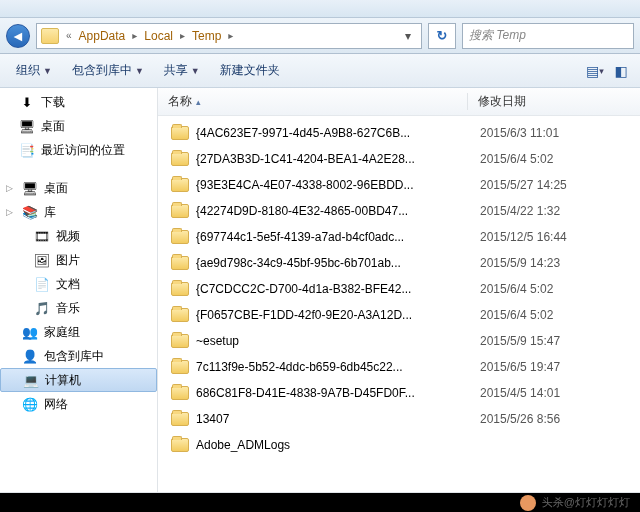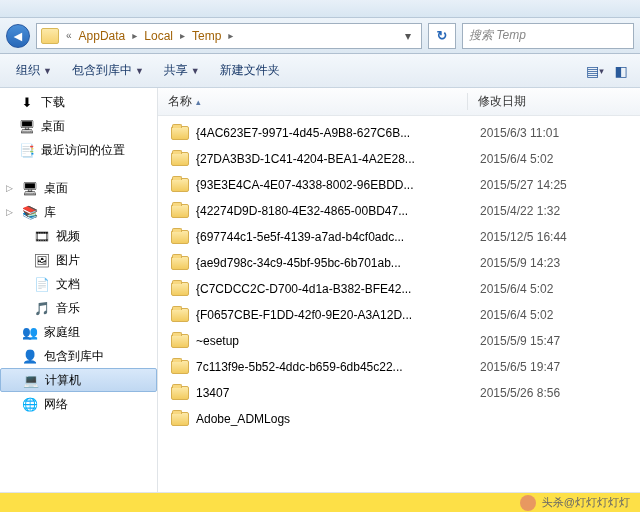--- a/index.html
+++ b/index.html
@@ -42,21 +42,21 @@
   .sort-arrow { color: #5a7aa8; font-size: 9px; }
   
   .rows { padding-top: 4px; }
   .row { height: 26px; display: flex; align-items: center; padding-left: 12px; cursor: pointer; }
   .file-icon { width: 20px; height: 18px; margin-right: 6px; display: inline-flex; align-items: center; justify-content: center; }
   .folder-ico { width: 18px; height: 14px; background: linear-gradient(#fde9a8, #f2cb60); border: 1px solid #d8b050; border-radius: 2px; position: relative; }
   .folder-ico::before { content:""; position:absolute; top:-3px; left:0; width:8px; height:3px; background:#f8d880; border:1px solid #d8b050; border-bottom:none; border-radius:2px 2px 0 0; }
   .row-name { width: 280px; white-space: nowrap; overflow: hidden; text-overflow: ellipsis; color: #000; }
   .row-date { color: #555; padding-left: 4px; }
   
-  .footer { height: 20px; background: #fde047; border-top: 1px solid #e0e4e8; display: flex; align-items: center; justify-content: flex-end; padding: 0 10px; color: #666; font-size: 11px; gap: 6px; }
+  .footer { height: 20px; background: #000000; border-top: 1px solid #e0e4e8; display: flex; align-items: center; justify-content: flex-end; padding: 0 10px; color: #666; font-size: 11px; gap: 6px; }
   .avatar { width: 16px; height: 16px; border-radius: 50%; background: #e89860; }
 </style>
 </head>
 <body>
 
 <div class="titlebar"></div>
 
 <div class="addressbar">
   <div class="nav-btn">◄</div>
   <div class="breadcrumb-box">
@@ -235,20 +235,27 @@
           <span class="file-icon">
             <span class="folder-ico"></span>
           </span>
           <span class="row-name">7c113f9e-5b52-4ddc-b659-6db45c22...</span>
           <span class="row-date">2015/6/5 19:47</span>
         </div>
         <div class="row">
           <span class="file-icon">
             <span class="folder-ico"></span>
           </span>
+          <span class="row-name">686C81F8-D41E-4838-9A7B-D45FD0F...</span>
+          <span class="row-date">2015/4/5 14:01</span>
+        </div>
+        <div class="row">
+          <span class="file-icon">
+            <span class="folder-ico"></span>
+          </span>
           <span class="row-name">13407</span>
           <span class="row-date">2015/5/26 8:56</span>
         </div>
         <div class="row">
           <span class="file-icon">
             <span class="folder-ico"></span>
           </span>
           <span class="row-name">Adobe_ADMLogs</span>
           <span class="row-date"></span>
         </div>

